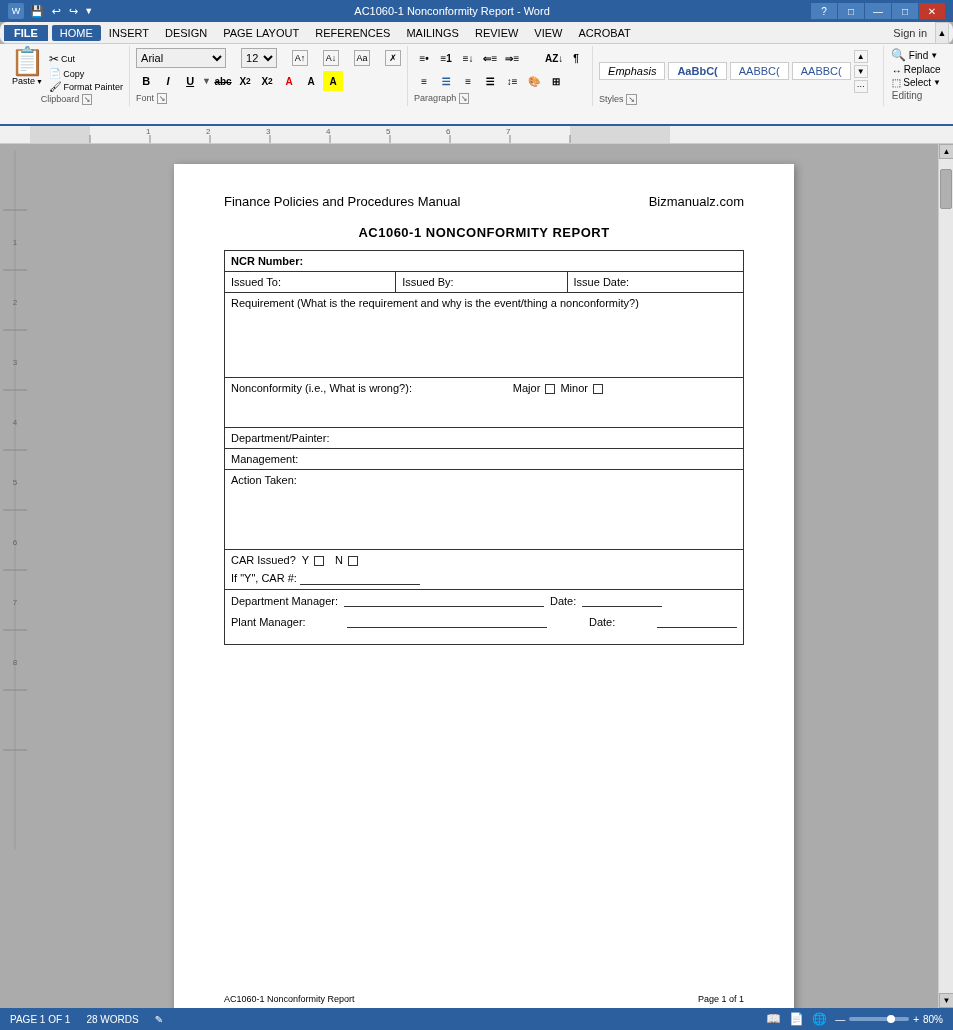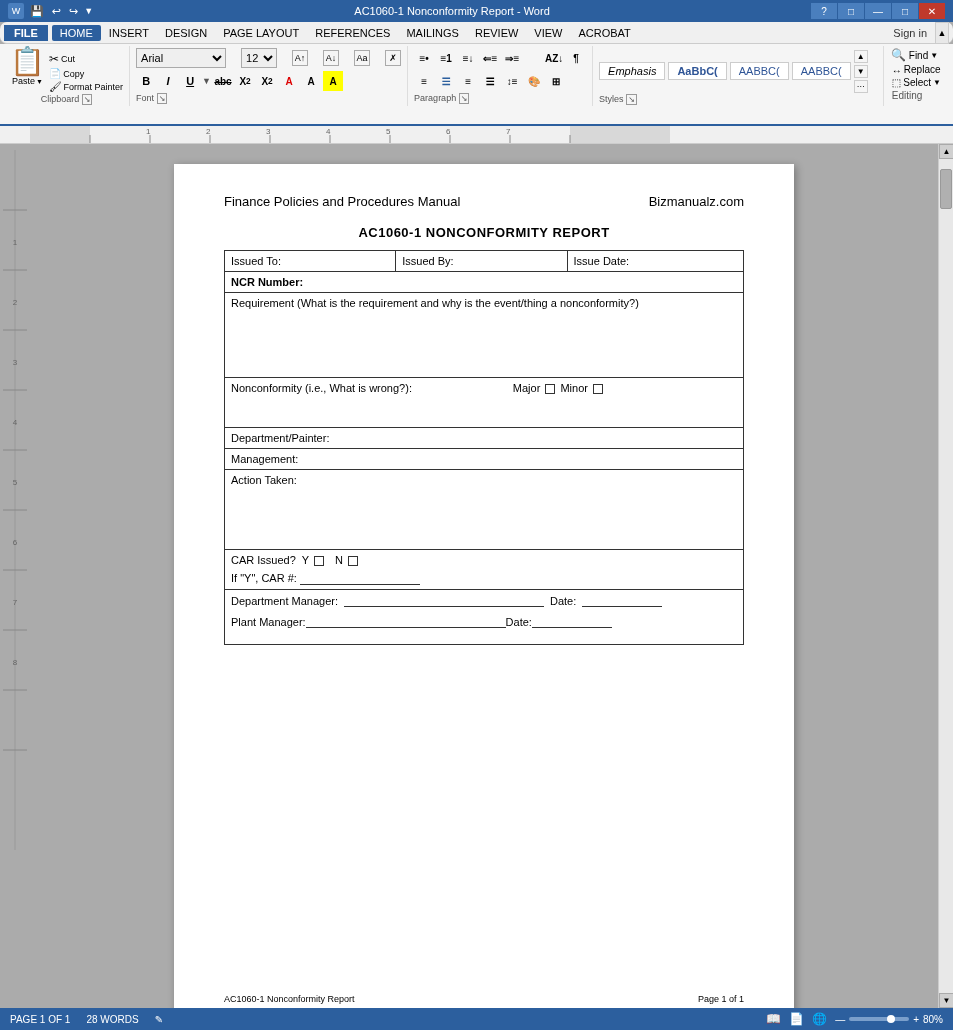--- a/index.html
+++ b/index.html
@@ -488,34 +488,34 @@
         <span>Finance Policies and Procedures Manual</span>
         <span>Bizmanualz.com</span>
       </div>
 
       <div class="page-title">AC1060-1 NONCONFORMITY REPORT</div>
 
       <table class="form-table">
 
         <tbody>
             <tr>
+          <td colspan="3" style="font-weight:bold;">
+            <span>NCR Number:</span>
+          </td>
+        </tr>
+
+        <tr>
           <td style="width:33%;">
             <span>Issued To:</span>
           </td>
           <td style="width:33%;">
             <span>Issued By:</span>
           </td>
           <td style="width:34%;">
             <span>Issue Date:</span>
-          </td>
-        </tr>
-
-        <tr>
-          <td colspan="3" style="font-weight:bold;">
-            <span>NCR Number:</span>
           </td>
         </tr>
 
         <tr class="tall-row">
           <td colspan="3">
             <span>Requirement (What is the requirement and why is the event/thing a nonconformity?)</span>
           </td>
         </tr>
 
         <tr class="medium-row">
@@ -565,21 +565,21 @@
         </tr>
 
         <tr class="sig-row">
           <td colspan="3">
             <div style="margin-bottom:8px;display:flex;align-items:center;gap:6px;">
               <span>Department Manager:</span>
               <span class="long-underline">&nbsp;&nbsp;&nbsp;&nbsp;&nbsp;&nbsp;&nbsp;&nbsp;&nbsp;&nbsp;&nbsp;&nbsp;&nbsp;&nbsp;&nbsp;&nbsp;&nbsp;&nbsp;&nbsp;&nbsp;&nbsp;&nbsp;&nbsp;&nbsp;&nbsp;&nbsp;&nbsp;&nbsp;&nbsp;&nbsp;&nbsp;&nbsp;&nbsp;&nbsp;&nbsp;&nbsp;&nbsp;&nbsp;&nbsp;&nbsp;&nbsp;</span>
               <span>Date:</span>
               <span class="short-underline">&nbsp;&nbsp;&nbsp;&nbsp;&nbsp;&nbsp;&nbsp;&nbsp;&nbsp;&nbsp;&nbsp;&nbsp;&nbsp;&nbsp;&nbsp;&nbsp;&nbsp;&nbsp;&nbsp;&nbsp;&nbsp;</span>
             </div>
-            <div style="display:flex;align-items:center;">
+            <div style="display:flex;align-items:center;justify-content:space-between;">
               <span>Plant Manager:</span>
               <span class="long-underline">&nbsp;&nbsp;&nbsp;&nbsp;&nbsp;&nbsp;&nbsp;&nbsp;&nbsp;&nbsp;&nbsp;&nbsp;&nbsp;&nbsp;&nbsp;&nbsp;&nbsp;&nbsp;&nbsp;&nbsp;&nbsp;&nbsp;&nbsp;&nbsp;&nbsp;&nbsp;&nbsp;&nbsp;&nbsp;&nbsp;&nbsp;&nbsp;&nbsp;&nbsp;&nbsp;&nbsp;&nbsp;&nbsp;&nbsp;&nbsp;&nbsp;&nbsp;&nbsp;&nbsp;</span>
               <span>Date:</span>
               <span class="short-underline">&nbsp;&nbsp;&nbsp;&nbsp;&nbsp;&nbsp;&nbsp;&nbsp;&nbsp;&nbsp;&nbsp;&nbsp;&nbsp;&nbsp;&nbsp;&nbsp;&nbsp;&nbsp;&nbsp;&nbsp;&nbsp;</span>
             </div>
           </td>
         </tr>
       </tbody>
         </table>
 

